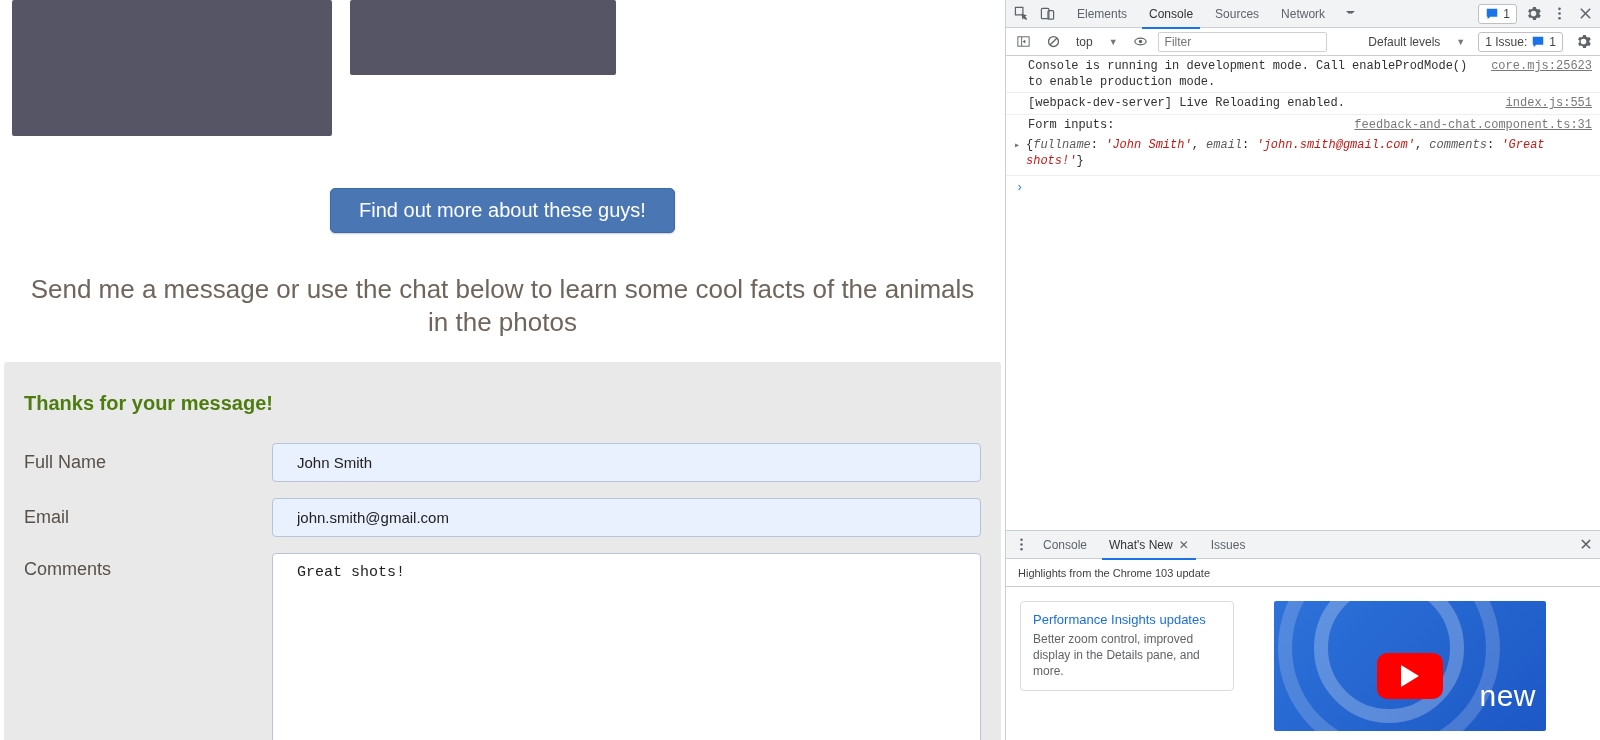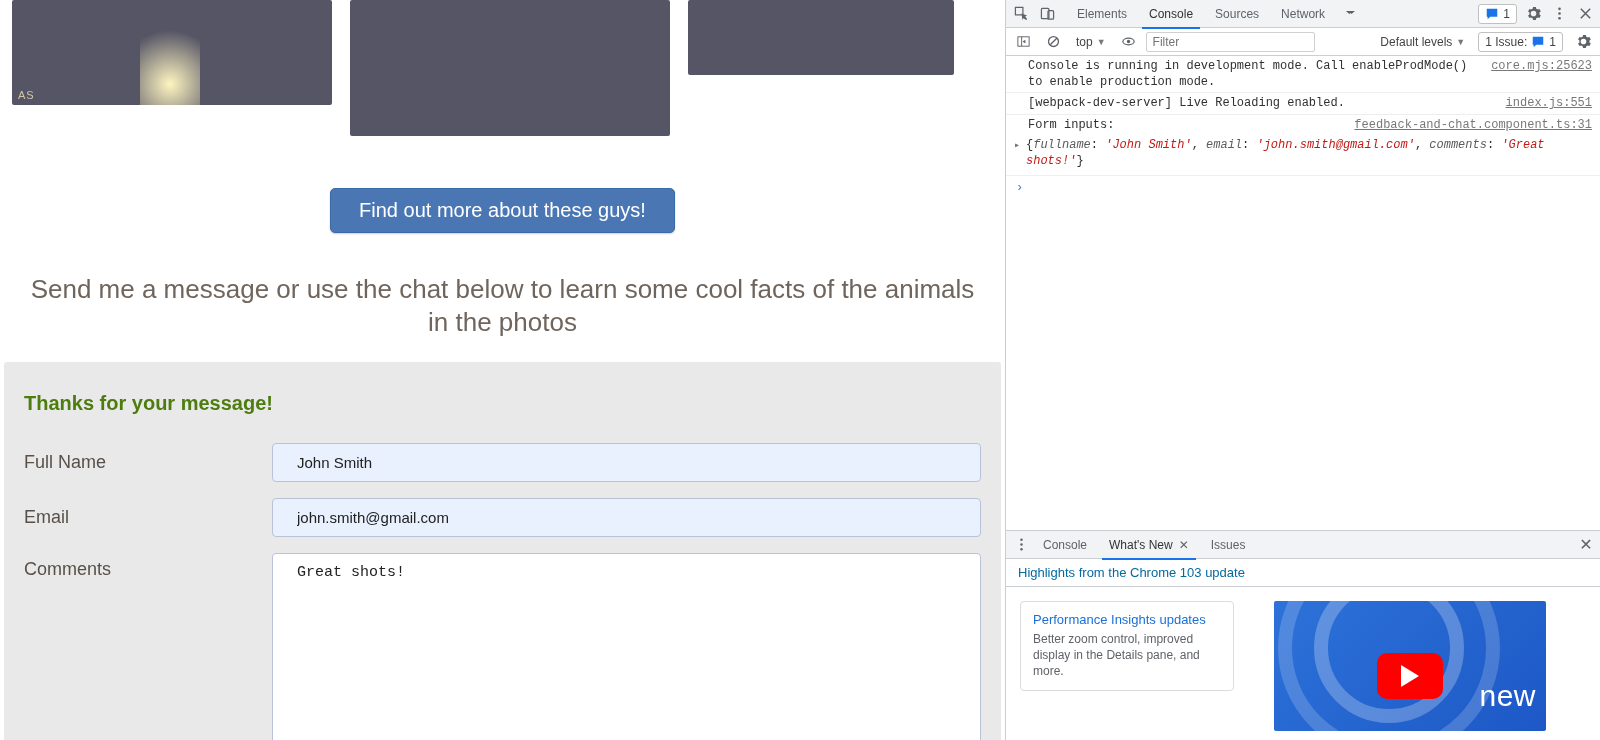--- a/index.html
+++ b/index.html
@@ -169,21 +169,21 @@
   .dt-badge .bic{fill:#1a73e8;}
   .dt-badge span{color:#444;}
 
   .dt-toolbar2{
     display:flex;align-items:center;
     height:28px;gap:4px;
     border-bottom:1px solid var(--dt-border);
     background:#fff;padding:0 4px;
   }
   .dt-select{
-    display:inline-flex;align-items:center;gap:4px;
+    display:inline-flex;align-items:center;gap:16px;
     padding:0 6px;height:22px;
     color:#444;cursor:pointer;
   }
   .dt-select .car{font-size:9px;color:#777;}
   .dt-filter{
     flex:0 0 168px;height:20px;
     border:1px solid #d0d0d0;border-radius:2px;
     padding:0 6px;font-family:inherit;font-size:12px;
     color:#555;background:#fff;outline:none;
   }
@@ -222,23 +222,23 @@
   }
   .dr-tabs{
     display:flex;align-items:center;
     height:28px;background:#f1f3f4;
     border-bottom:1px solid var(--dt-border);
     padding-left:4px;
   }
   .dr-tabs .dt-iconbtn{width:22px;}
   .dr-head{
     height:28px;display:flex;align-items:center;
-    padding:0 12px;color:#0369a1;
+    padding:0 12px;color:#404040;
     border-bottom:1px solid var(--dt-border);
-    font-size:13px;
+    font-size:11px;
   }
   .dr-body{
     flex:1;display:flex;gap:40px;
     padding:14px 14px 0;
     overflow:hidden;
   }
   .card{
     width:214px;
     border:1px solid #dadce0;border-radius:4px;
     padding:10px 12px;
@@ -273,23 +273,20 @@
   .video-tile .txt{
     position:absolute;right:10px;bottom:18px;color:#fff;font-size:30px;font-weight:500;letter-spacing:.5px;
   }
   .drawer-close{margin-left:auto;width:28px;display:flex;align-items:center;justify-content:center;color:#5f6368;cursor:pointer;font-size:16px;}
 </style>
 </head>
 <body>
 
 <div class="app">
   <div class="gallery">
-    <div class="ph ph1">
-      <span class="wm">AS</span>
-    </div>
     <div class="ph ph2"></div>
     <div class="ph ph3"></div>
   </div>
 
   <div class="cta-row">
     <button class="cta-btn">Find out more about these guys!</button>
   </div>
 
   <h2 class="headline">Send me a message or use the chat below to learn some cool facts of the animals in the photos</h2>
 

